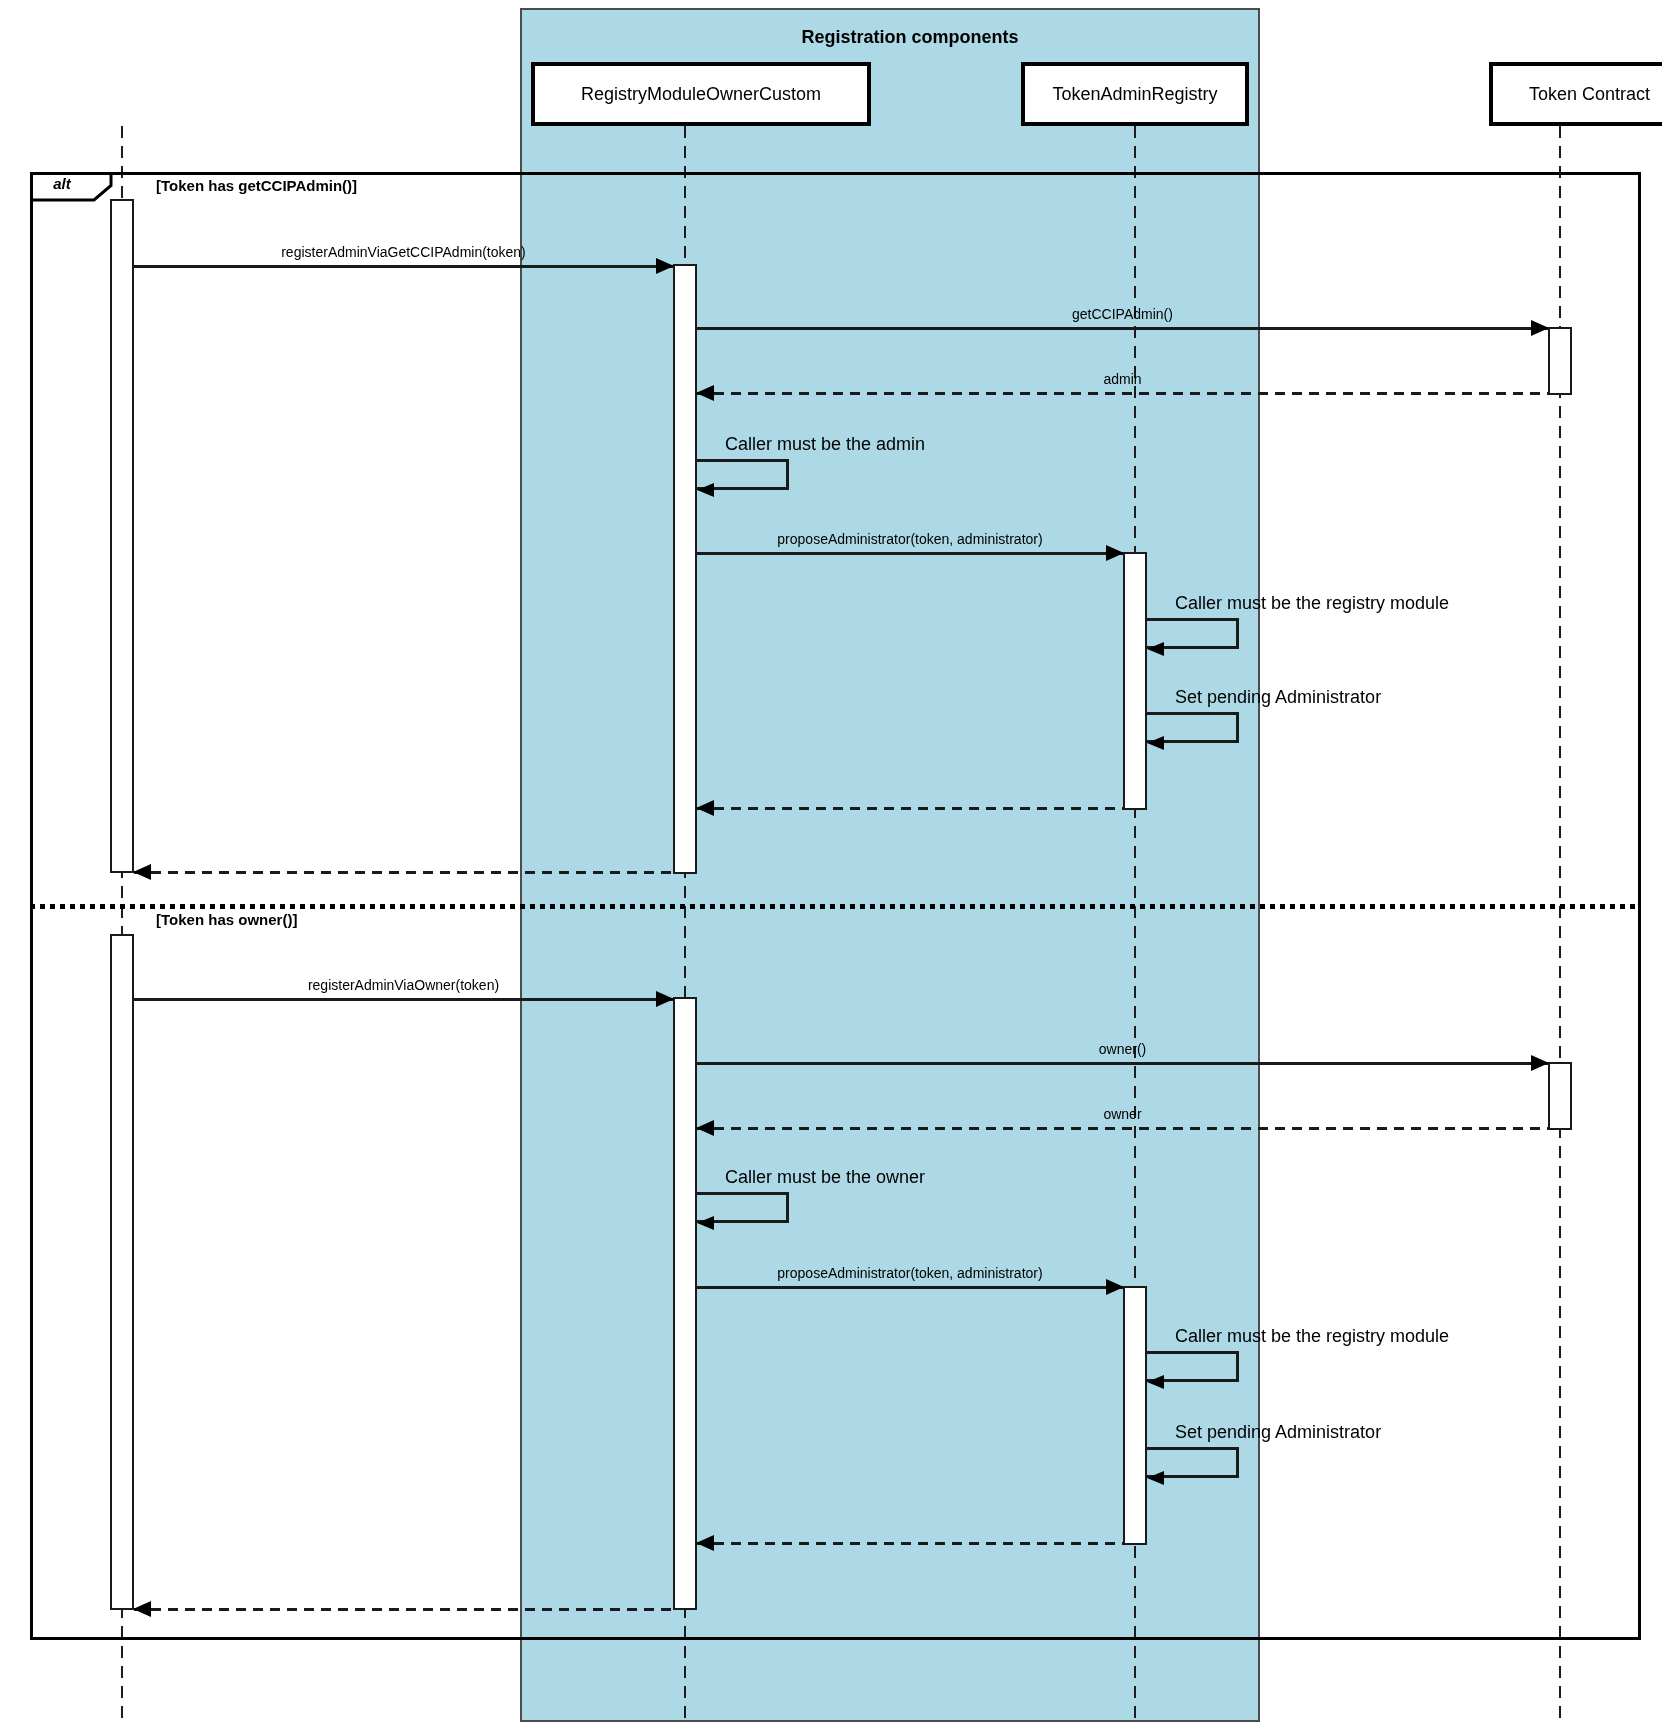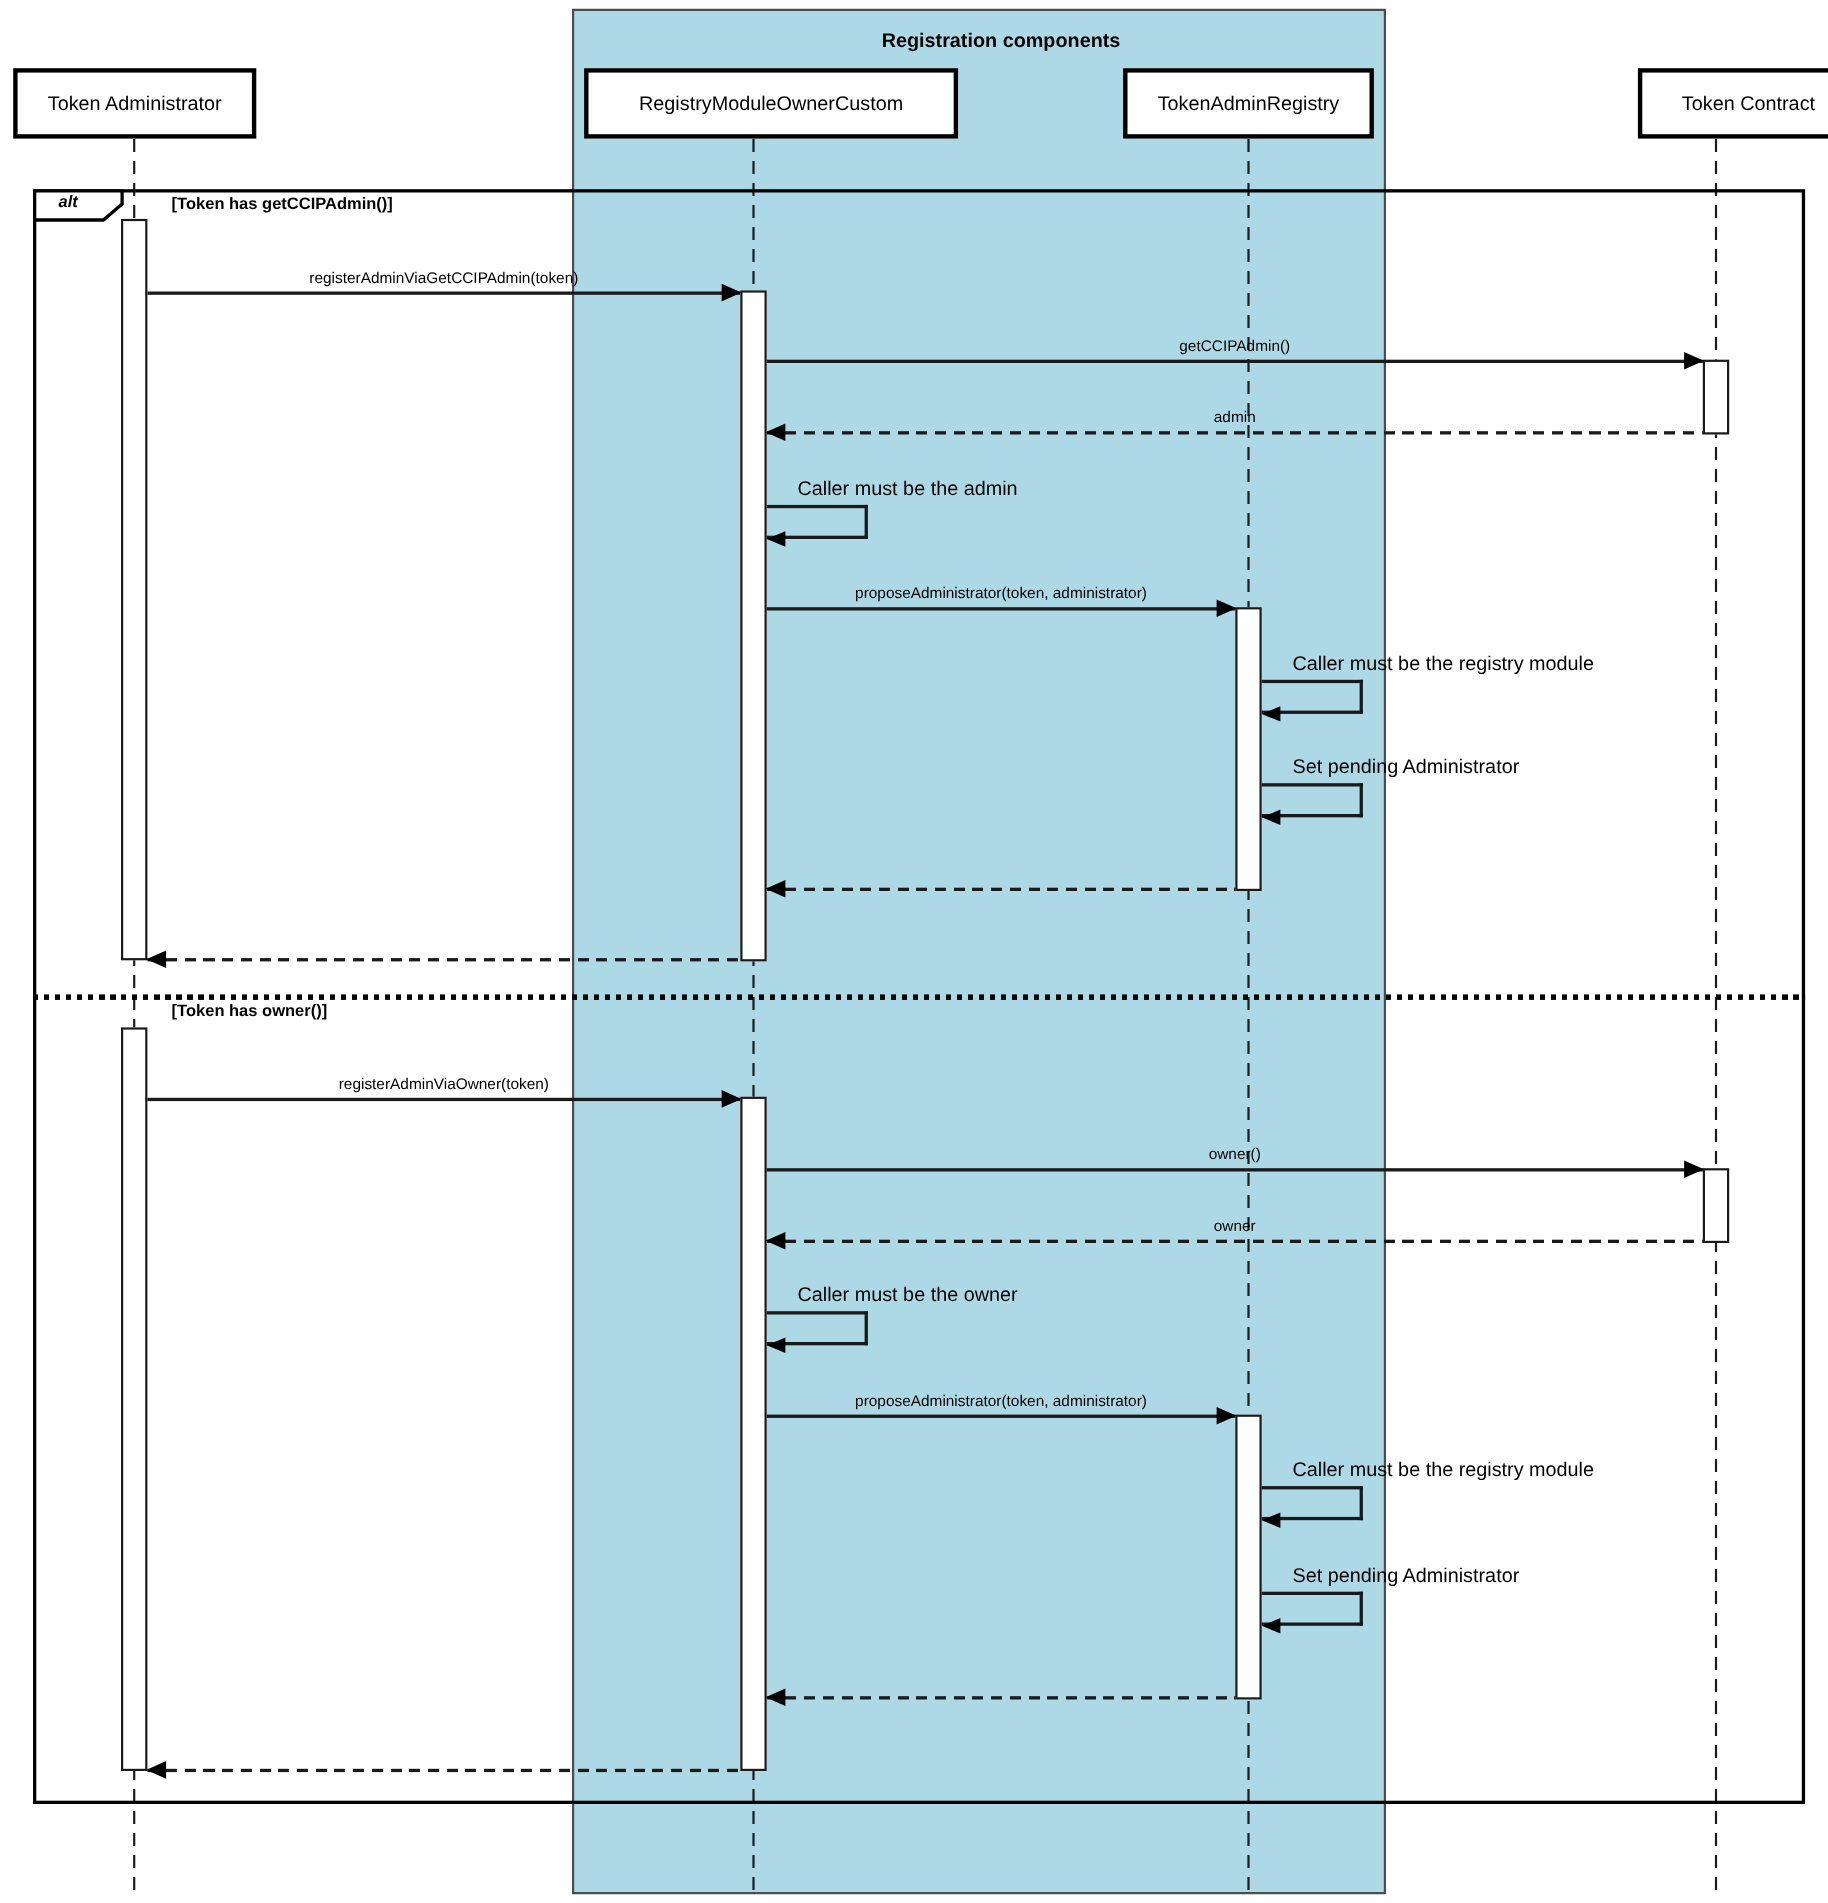--- a/index.html
+++ b/index.html
@@ -96,21 +96,20 @@
 
   <div class="panel">
     <div class="panel-title">Registration components</div>
   </div>
 
   <div class="lifeline" style="left:121px"></div>
   <div class="lifeline" style="left:684px"></div>
   <div class="lifeline" style="left:1134px"></div>
   <div class="lifeline" style="left:1559px"></div>
 
-  <div class="pbox" style="left:12px;width:221px">Token Administrator</div>
   <div class="pbox" style="left:531px;width:340px">RegistryModuleOwnerCustom</div>
   <div class="pbox" style="left:1021px;width:228px">TokenAdminRegistry</div>
   <div class="pbox" style="left:1489px;width:201px">Token Contract</div>
 
   <div class="frame"></div>
   <div class="alt-tab">
     <svg width="84" height="30" viewBox="0 0 84 30">
       <path d="M1.5,1.5 H81 V13.5 L64,28 H1.5 Z" fill="#ffffff" stroke="#000000" stroke-width="3"></path>
     </svg>
     <span class="op">alt</span>

